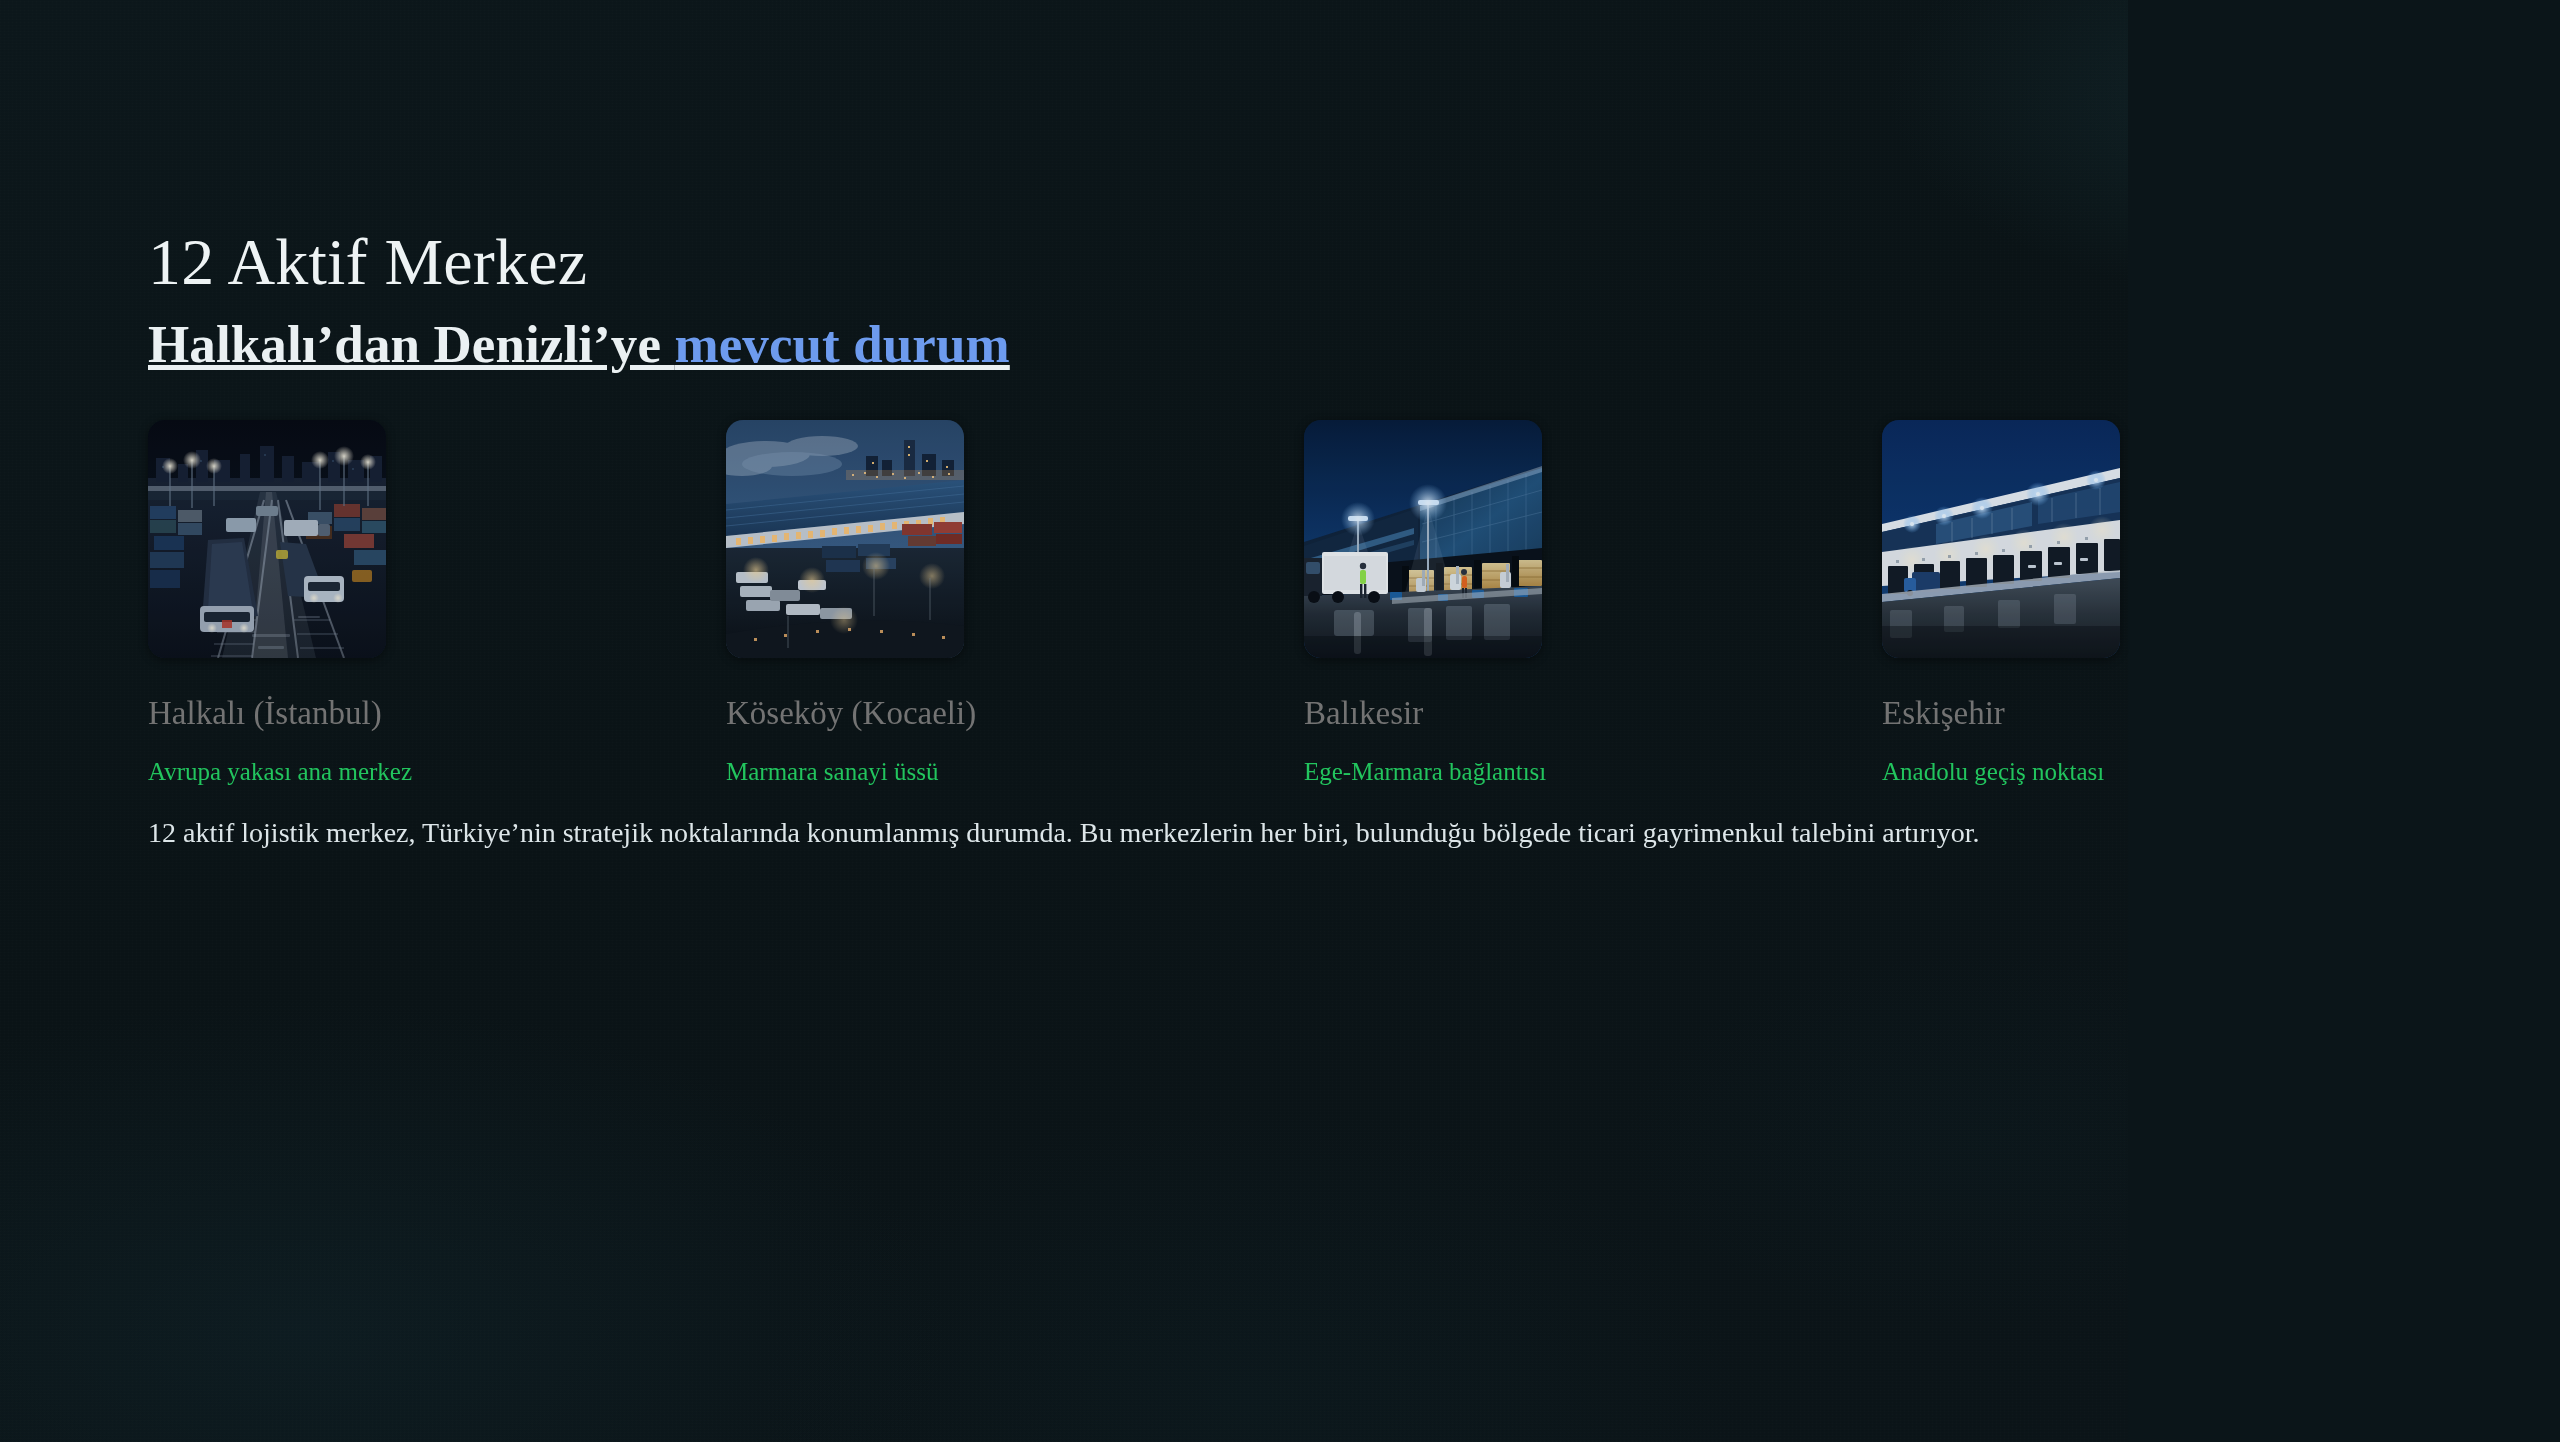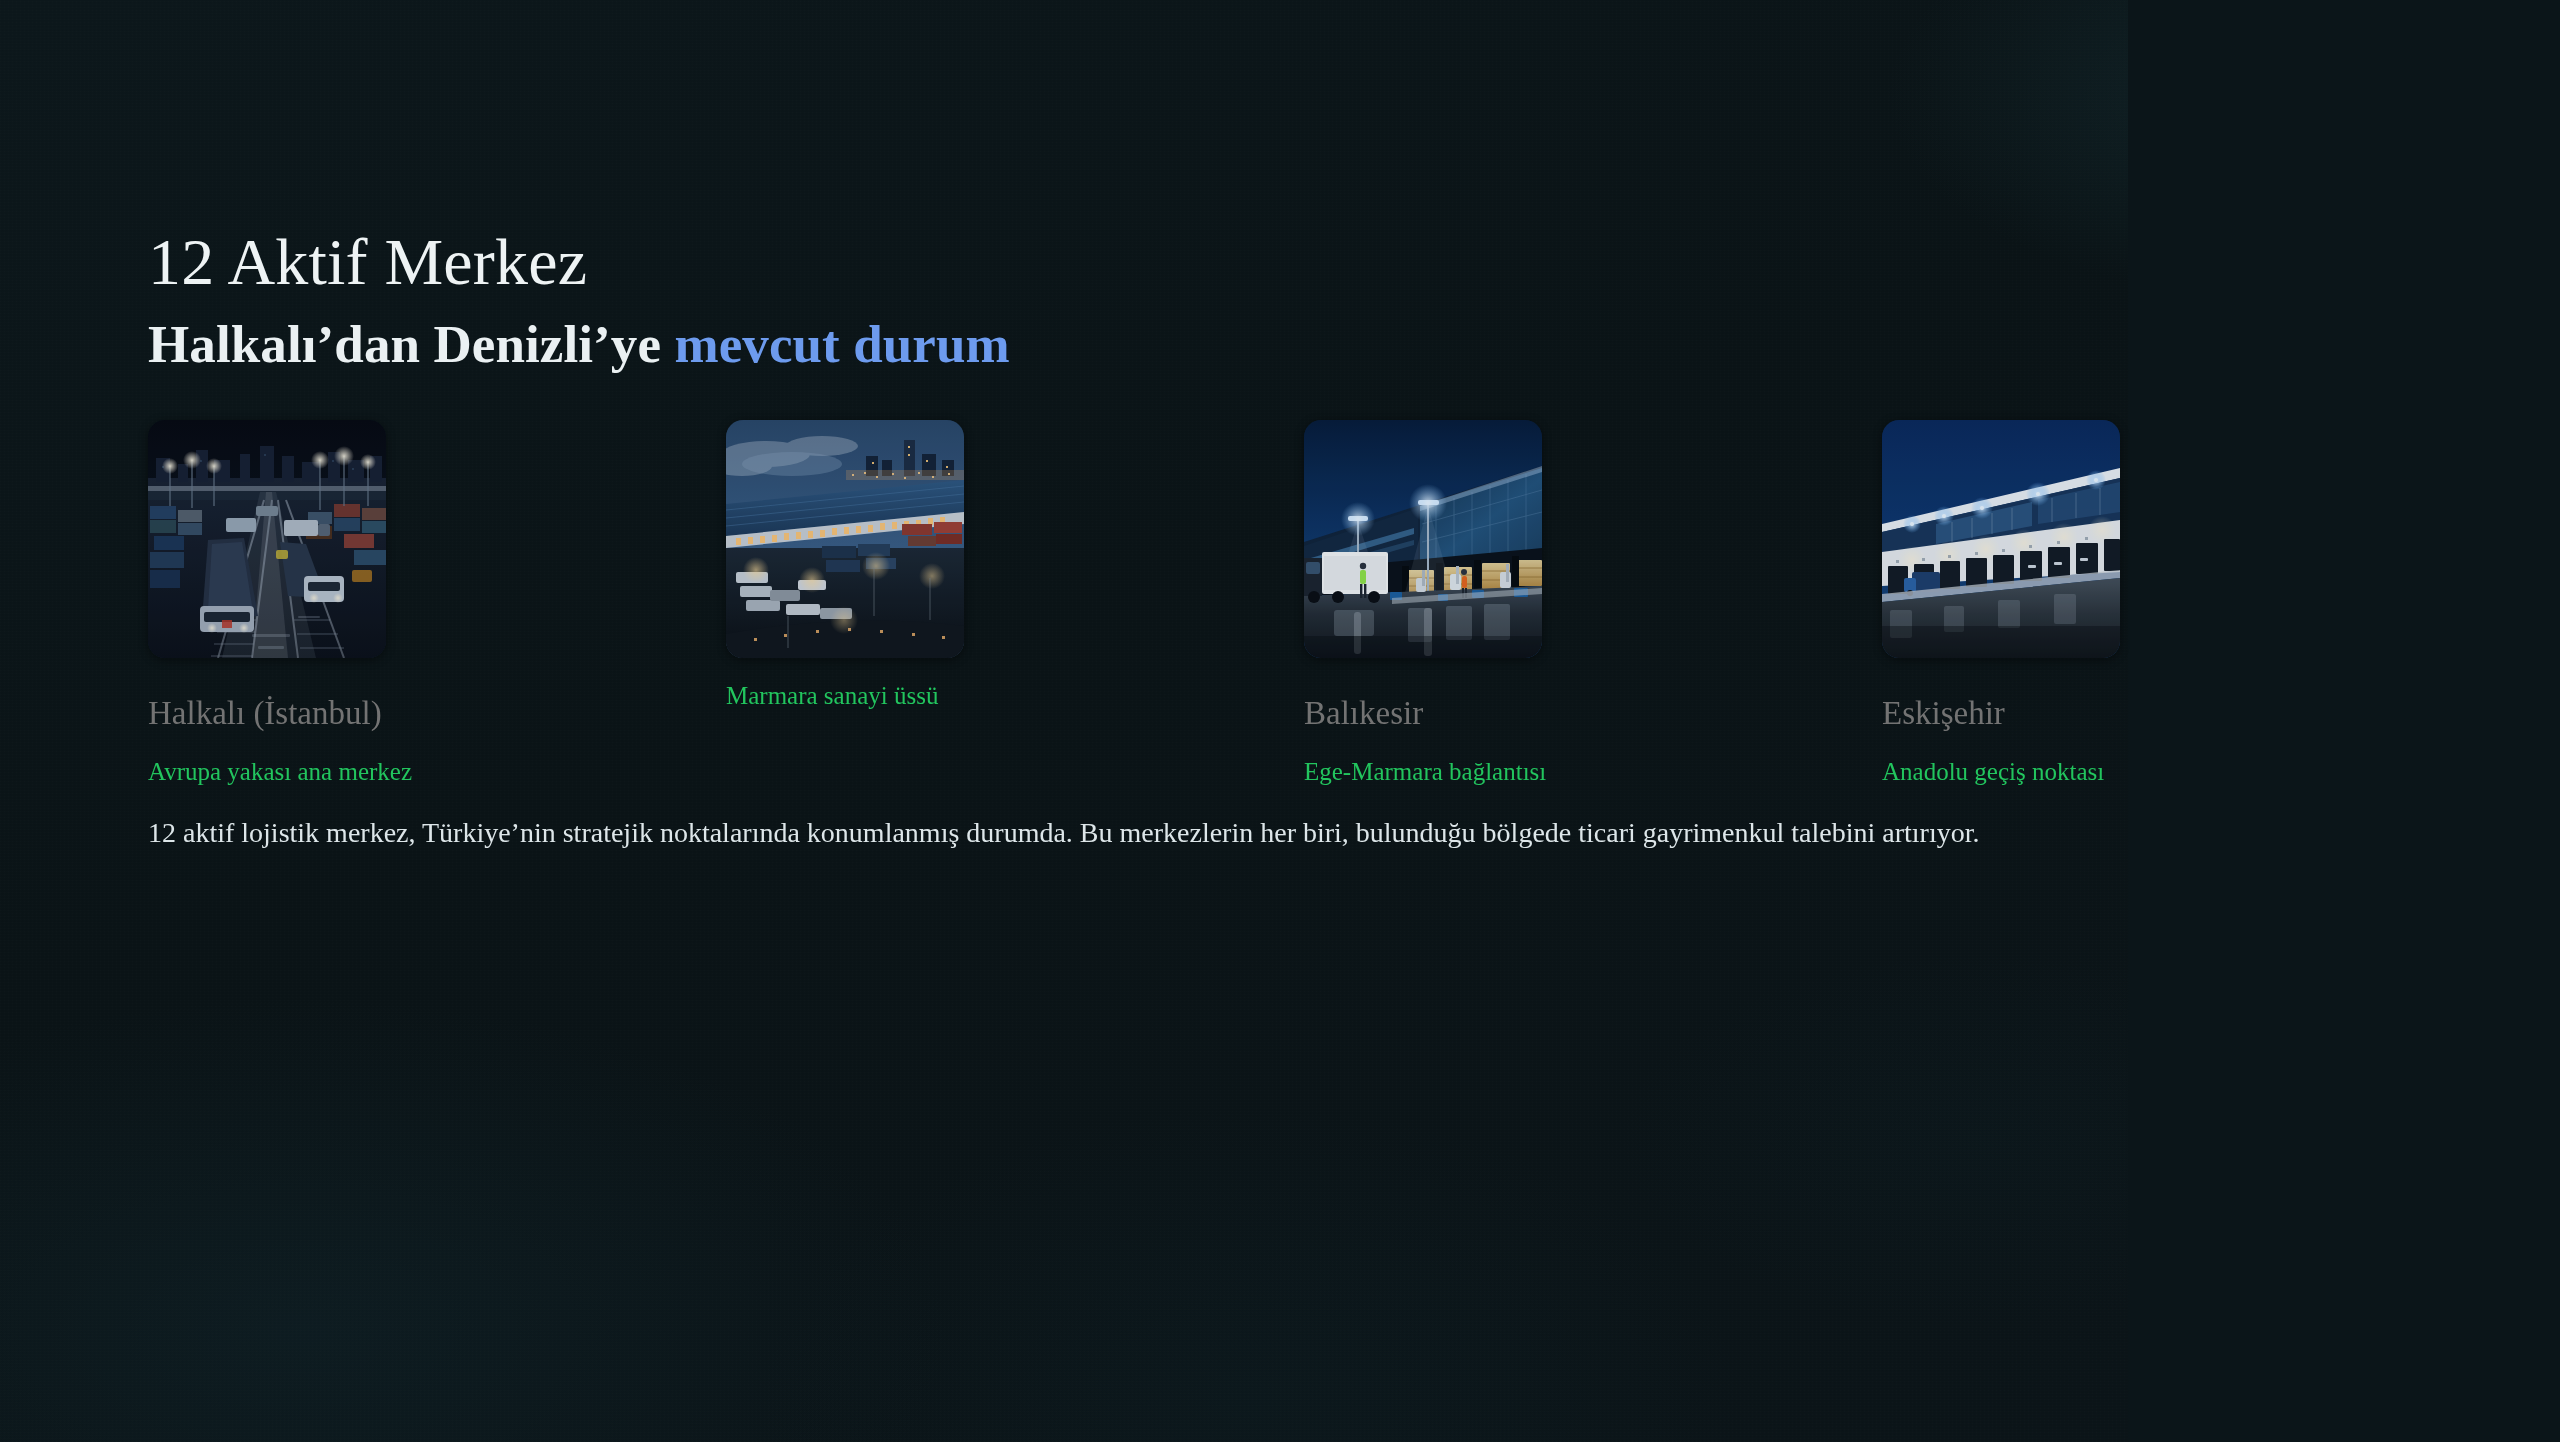--- a/index.html
+++ b/index.html
@@ -62,20 +62,21 @@
     letter-spacing: 0.2px;
   }
 
   .subhead {
     font-size: 53px;
     line-height: 1.12;
     font-weight: 700;
     color: #eaf0f2;
     margin-top: 18px;
     letter-spacing: 0.1px;
+    text-decoration: underline;
   }
   .subhead .accent { color: #6d9bee; font-weight: 700; }
 
   .lede {
     font-size: 30px;
     line-height: 1.4;
     color: #dfe7ea;
     margin-top: 48px;
   }
 
@@ -415,20 +416,21 @@
               <circle cx="118" cy="200" r="14" fill="url(#c2lamp)" opacity="0.45"></circle>
             </g>
             <g stroke="#7c8a98" stroke-width="1" opacity="0.55">
               <line x1="148" y1="148" x2="148" y2="196"></line>
                 <line x1="204" y1="158" x2="204" y2="200"></line>
               <line x1="62" y1="196" x2="62" y2="228"></line>
             </g>
             <rect width="238" height="238" fill="#050c14" opacity="0.10"></rect>
           </svg>
         </div>
+        <div class="card-title">Köseköy (Kocaeli)</div>
         <div class="card-sub">Marmara sanayi üssü</div>
       </div>
 
       <div class="card">
         <div class="thumb">
           <svg viewBox="0 0 238 238" preserveAspectRatio="none" aria-hidden="true">
             <defs>
               <linearGradient id="c4sky" x1="0" y1="0" x2="0" y2="1">
                 <stop offset="0" stop-color="#071d3c"></stop>
                   <stop offset="0.45" stop-color="#0d3364"></stop>

